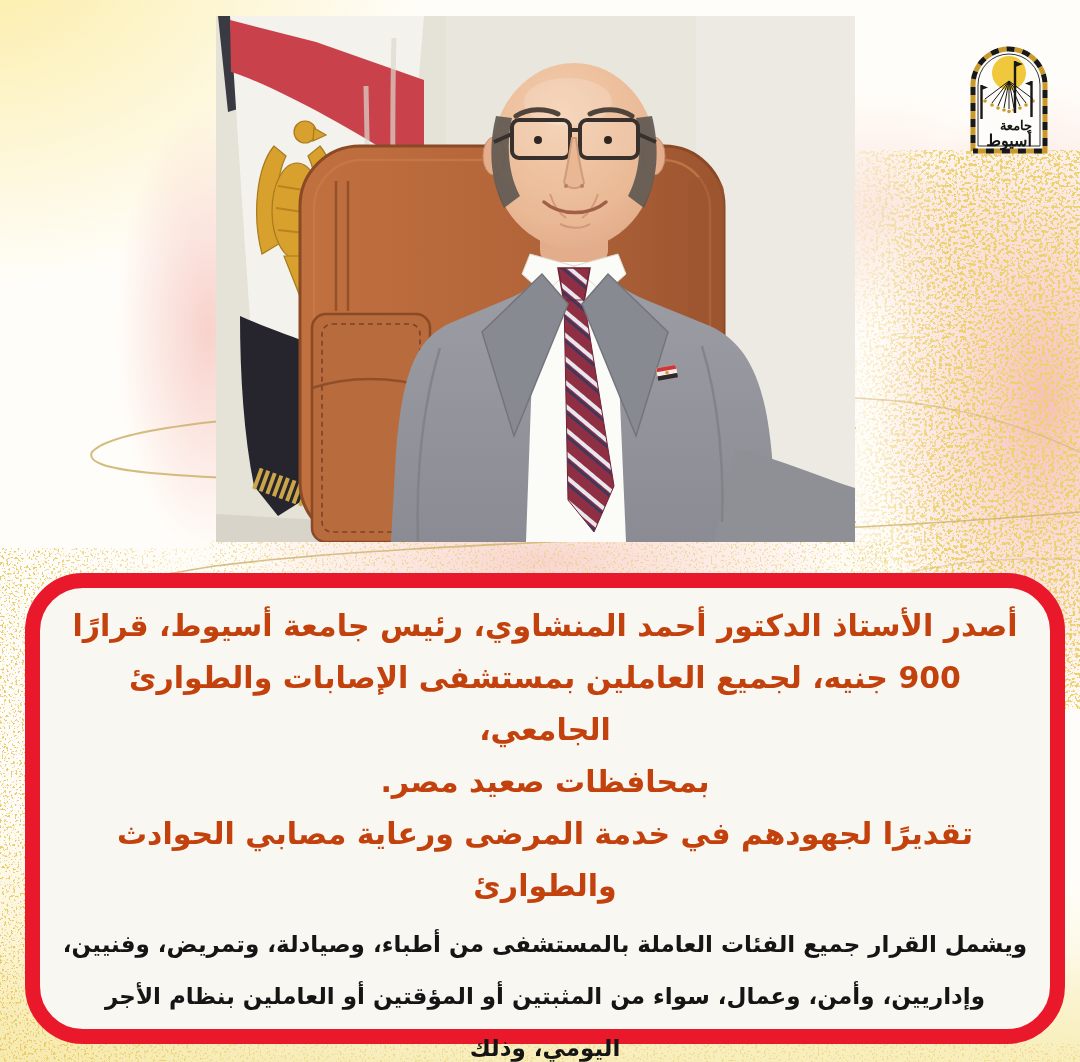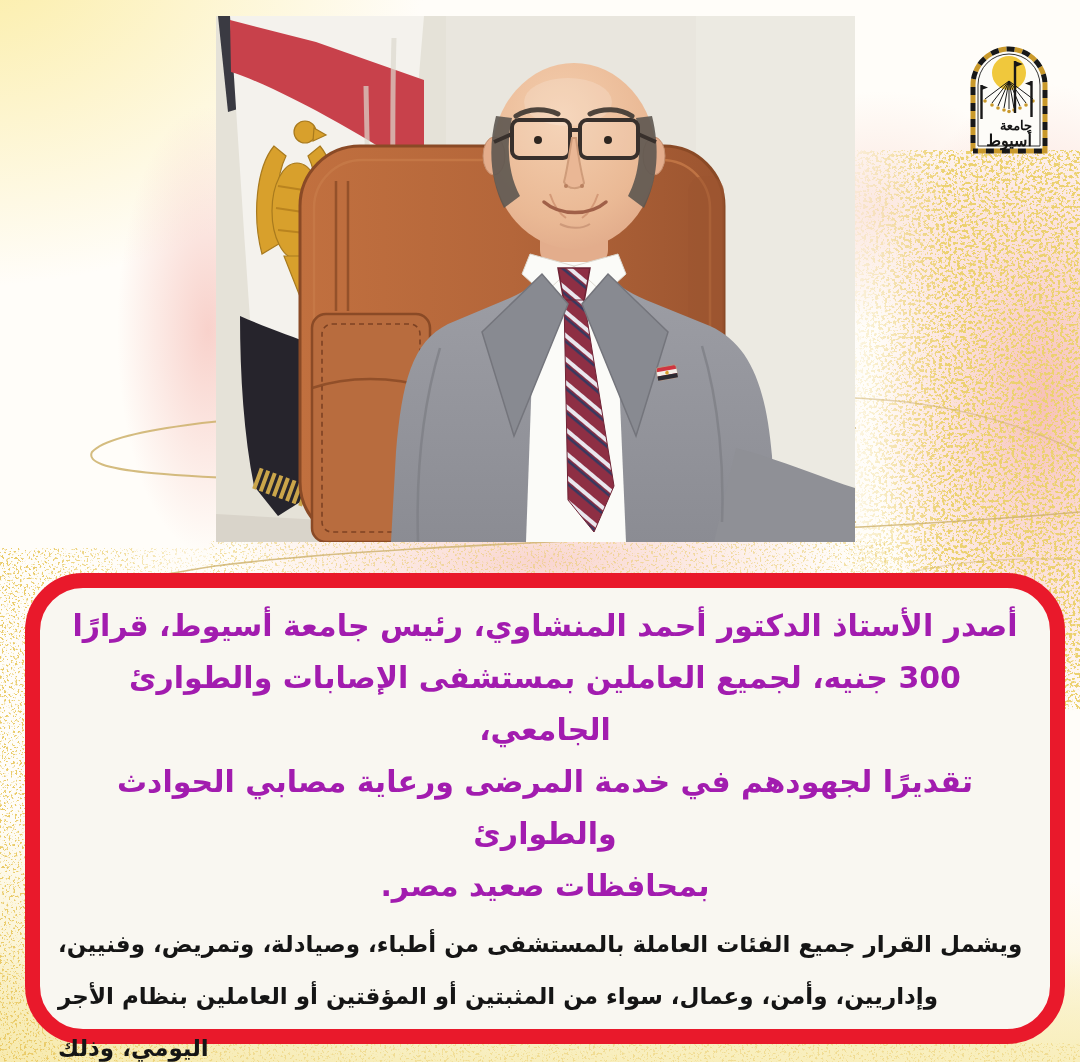--- a/index.html
+++ b/index.html
@@ -34,26 +34,26 @@
     position:absolute;left:25px;top:573px;width:1040px;height:471px;z-index:3;
     box-sizing:border-box;
     background:#f9f7f1;
     border:15px solid #e9192b;
     border-radius:58px;
     padding:12px 18px 0 18px;
     direction:rtl;
   }
   .rline{
     font-weight:bold;font-size:30px;line-height:52px;
-    color:#a21caf;text-align:center;white-space:normal;
+    color:#c2410c;text-align:center;white-space:normal;
   }
   .red-block{margin-bottom:6px;}
   .bline{
     font-weight:bold;font-size:23px;line-height:52px;
-    color:#151515;text-align:left;
+    color:#151515;text-align:center;
   }
 </style>
 </head>
 <body>
 
 <div class="canvas">
 
   <svg class="decor-layer" width="1080" height="1062" viewBox="0 0 1080 1062" aria-hidden="true">
     <defs>
       <filter id="fGold" x="-5%" y="-5%" width="110%" height="110%">
@@ -243,23 +243,23 @@
         <polygon points="66.5,44 60,46.5 66.5,49"></polygon>
       </g>
       <text x="51" y="93" font-size="13" font-weight="bold" fill="#141414" text-anchor="middle">جامعة</text>
       <text x="44" y="109" font-size="16" font-weight="bold" fill="#141414" text-anchor="middle">أسيوط</text>
     </svg>
   </div>
 
   <div class="announcement">
     <div class="red-block">
       <div class="rline">أصدر الأستاذ الدكتور أحمد المنشاوي، رئيس جامعة أسيوط، قرارًا</div>
-      <div class="rline">300 جنيه، لجميع العاملين بمستشفى الإصابات والطوارئ الجامعي،</div>
+      <div class="rline">900 جنيه، لجميع العاملين بمستشفى الإصابات والطوارئ الجامعي،</div>
+      <div class="rline">بمحافظات صعيد مصر.</div>
       <div class="rline">تقديرًا لجهودهم في خدمة المرضى ورعاية مصابي الحوادث والطوارئ</div>
-      <div class="rline">بمحافظات صعيد مصر.</div>
     </div>
     <div class="black-block">
       <div class="bline">ويشمل القرار جميع الفئات العاملة بالمستشفى من أطباء، وصيادلة، وتمريض، وفنيين،</div>
       <div class="bline">وإداريين، وأمن، وعمال، سواء من المثبتين أو المؤقتين أو العاملين بنظام الأجر اليومي، وذلك</div>
 
     </div>
   </div>
 
 </div>
 

